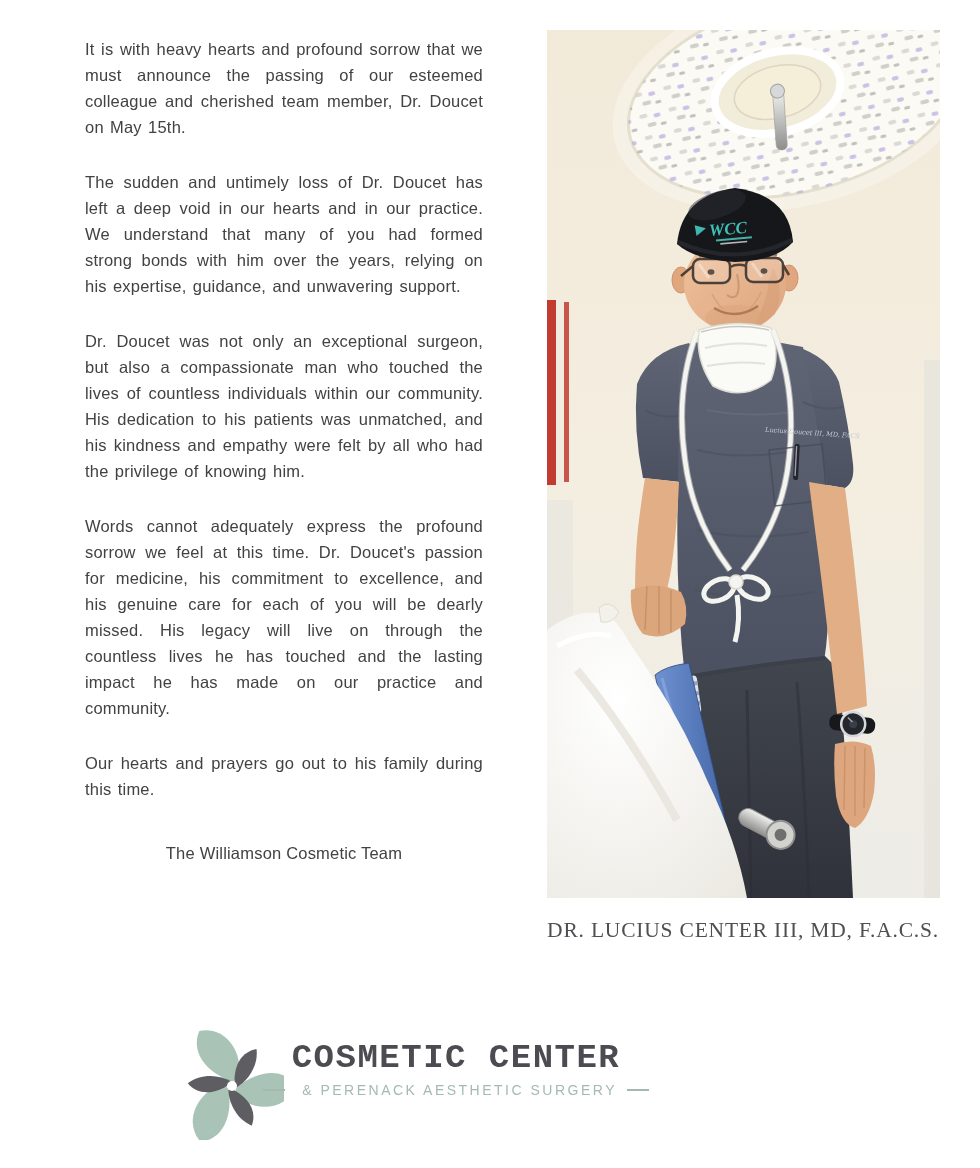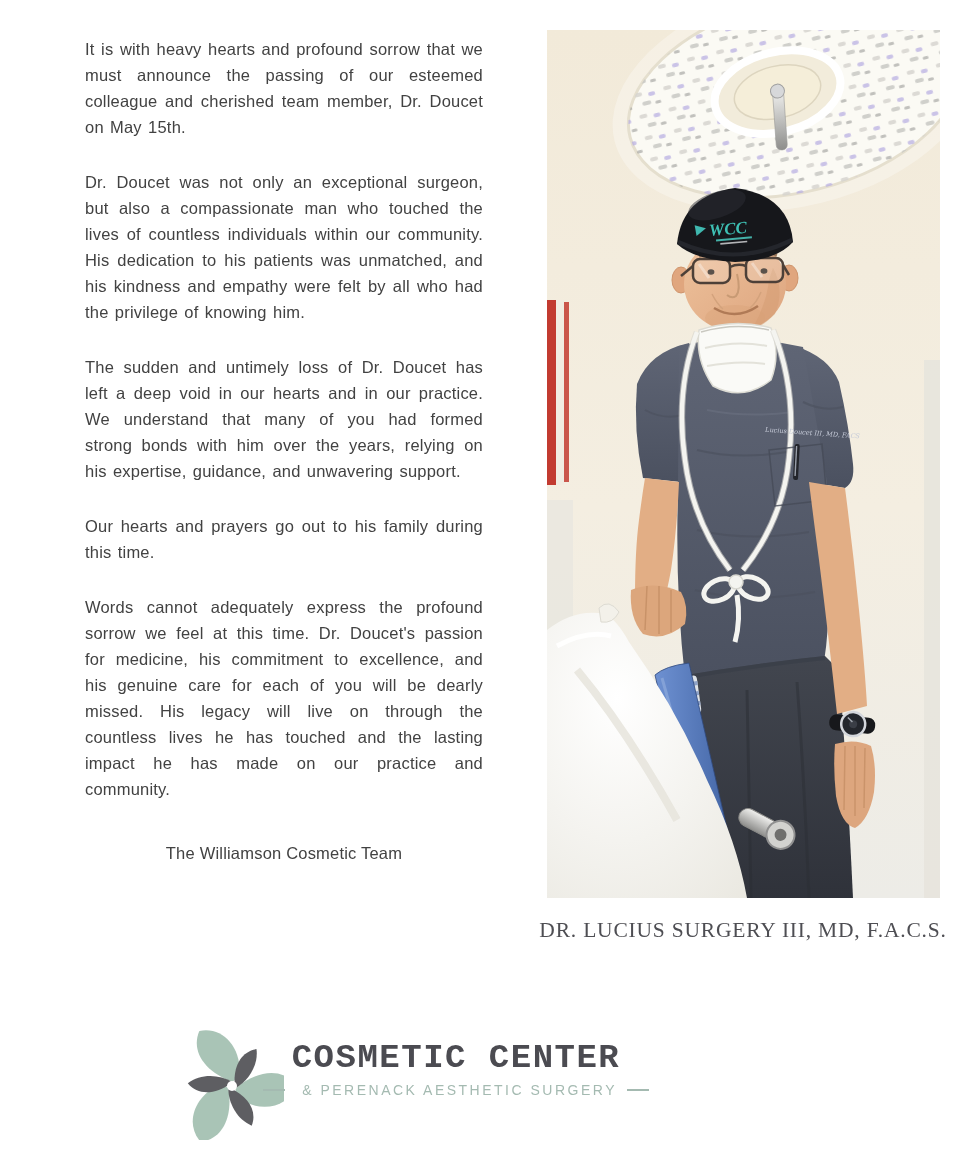--- a/index.html
+++ b/index.html
@@ -35,24 +35,24 @@
   .brand-sub .word{flex:1;text-align:right;font-family:Liberation Sans, sans-serif;
                    font-size:14px;letter-spacing:2.5px;color:#a4bab1;white-space:nowrap;}
 </style>
 </head>
 <body>
 
 <div class="canvas">
 
   <div class="letter">
     <p>It is with heavy hearts and profound sorrow that we must announce the passing of our esteemed colleague and cherished team member, Dr. Doucet on May 15th.</p>
+    <p>The sudden and untimely loss of Dr. Doucet has left a deep void in our hearts and in our practice. We understand that many of you had formed strong bonds with him over the years, relying on his expertise, guidance, and unwavering support.</p>
     <p>Dr. Doucet was not only an exceptional surgeon, but also a compassionate man who touched the lives of countless individuals within our community. His dedication to his patients was unmatched, and his kindness and empathy were felt by all who had the privilege of knowing him.</p>
-    <p>The sudden and untimely loss of Dr. Doucet has left a deep void in our hearts and in our practice. We understand that many of you had formed strong bonds with him over the years, relying on his expertise, guidance, and unwavering support.</p>
+    <p>Words cannot adequately express the profound sorrow we feel at this time. Dr. Doucet's passion for medicine, his commitment to excellence, and his genuine care for each of you will be dearly missed. His legacy will live on through the countless lives he has touched and the lasting impact he has made on our practice and community.</p>
     <p>Our hearts and prayers go out to his family during this time.</p>
-    <p>Words cannot adequately express the profound sorrow we feel at this time. Dr. Doucet's passion for medicine, his commitment to excellence, and his genuine care for each of you will be dearly missed. His legacy will live on through the countless lives he has touched and the lasting impact he has made on our practice and community.</p>
     <div class="signature">The Williamson Cosmetic Team</div>
   </div>
 
   <div class="photo-frame">
     <svg width="393" height="868" viewBox="0 0 393 868" xmlns="http://www.w3.org/2000/svg">
       <defs>
         <linearGradient id="wallGrad" x1="0" y1="0" x2="0" y2="1">
           <stop offset="0" stop-color="#f2ead9"></stop>
             <stop offset="0.55" stop-color="#f4eee1"></stop>
             <stop offset="1" stop-color="#edece7"></stop>
@@ -229,21 +229,21 @@
       </g>
 
       <g transform="rotate(28 215 795)">
         <rect x="190" y="786" width="42" height="18" rx="9" fill="url(#steelGrad)" stroke="#8b8b88" stroke-width="1"></rect>
         <circle cx="236" cy="795" r="14" fill="#d2d2cf" stroke="#909090" stroke-width="2"></circle>
         <circle cx="236" cy="795" r="6" fill="#6f6f6d"></circle>
       </g>
     </svg>
   </div>
 
-  <div class="caption">DR. LUCIUS SURGERY III, MD, F.A.C.S.</div>
+  <div class="caption">DR. LUCIUS CENTER III, MD, F.A.C.S.</div>
 
   <svg class="brand-icon" viewBox="0 0 104 112" xmlns="http://www.w3.org/2000/svg">
     <g transform="translate(52,58)">
       <g>
         <path d="M0,-4 C-28,-10 -46,-28 -40,-50 C-18,-58 4,-40 6,-12 Z" fill="#a9c4b6" transform="rotate(8)"></path>
         <path d="M0,-4 C-28,-10 -46,-28 -40,-50 C-18,-58 4,-40 6,-12 Z" fill="#a9c4b6" transform="rotate(128)"></path>
         <path d="M0,-4 C-28,-10 -46,-28 -40,-50 C-18,-58 4,-40 6,-12 Z" fill="#a9c4b6" transform="rotate(248)"></path>
         <path d="M2,-2 C-14,-12 -22,-28 -14,-42 C0,-34 6,-16 4,-2 Z" fill="#5e5e62" transform="rotate(52)"></path>
         <path d="M2,-2 C-14,-12 -22,-28 -14,-42 C0,-34 6,-16 4,-2 Z" fill="#5e5e62" transform="rotate(172)"></path>
         <path d="M2,-2 C-14,-12 -22,-28 -14,-42 C0,-34 6,-16 4,-2 Z" fill="#5e5e62" transform="rotate(292)"></path>

